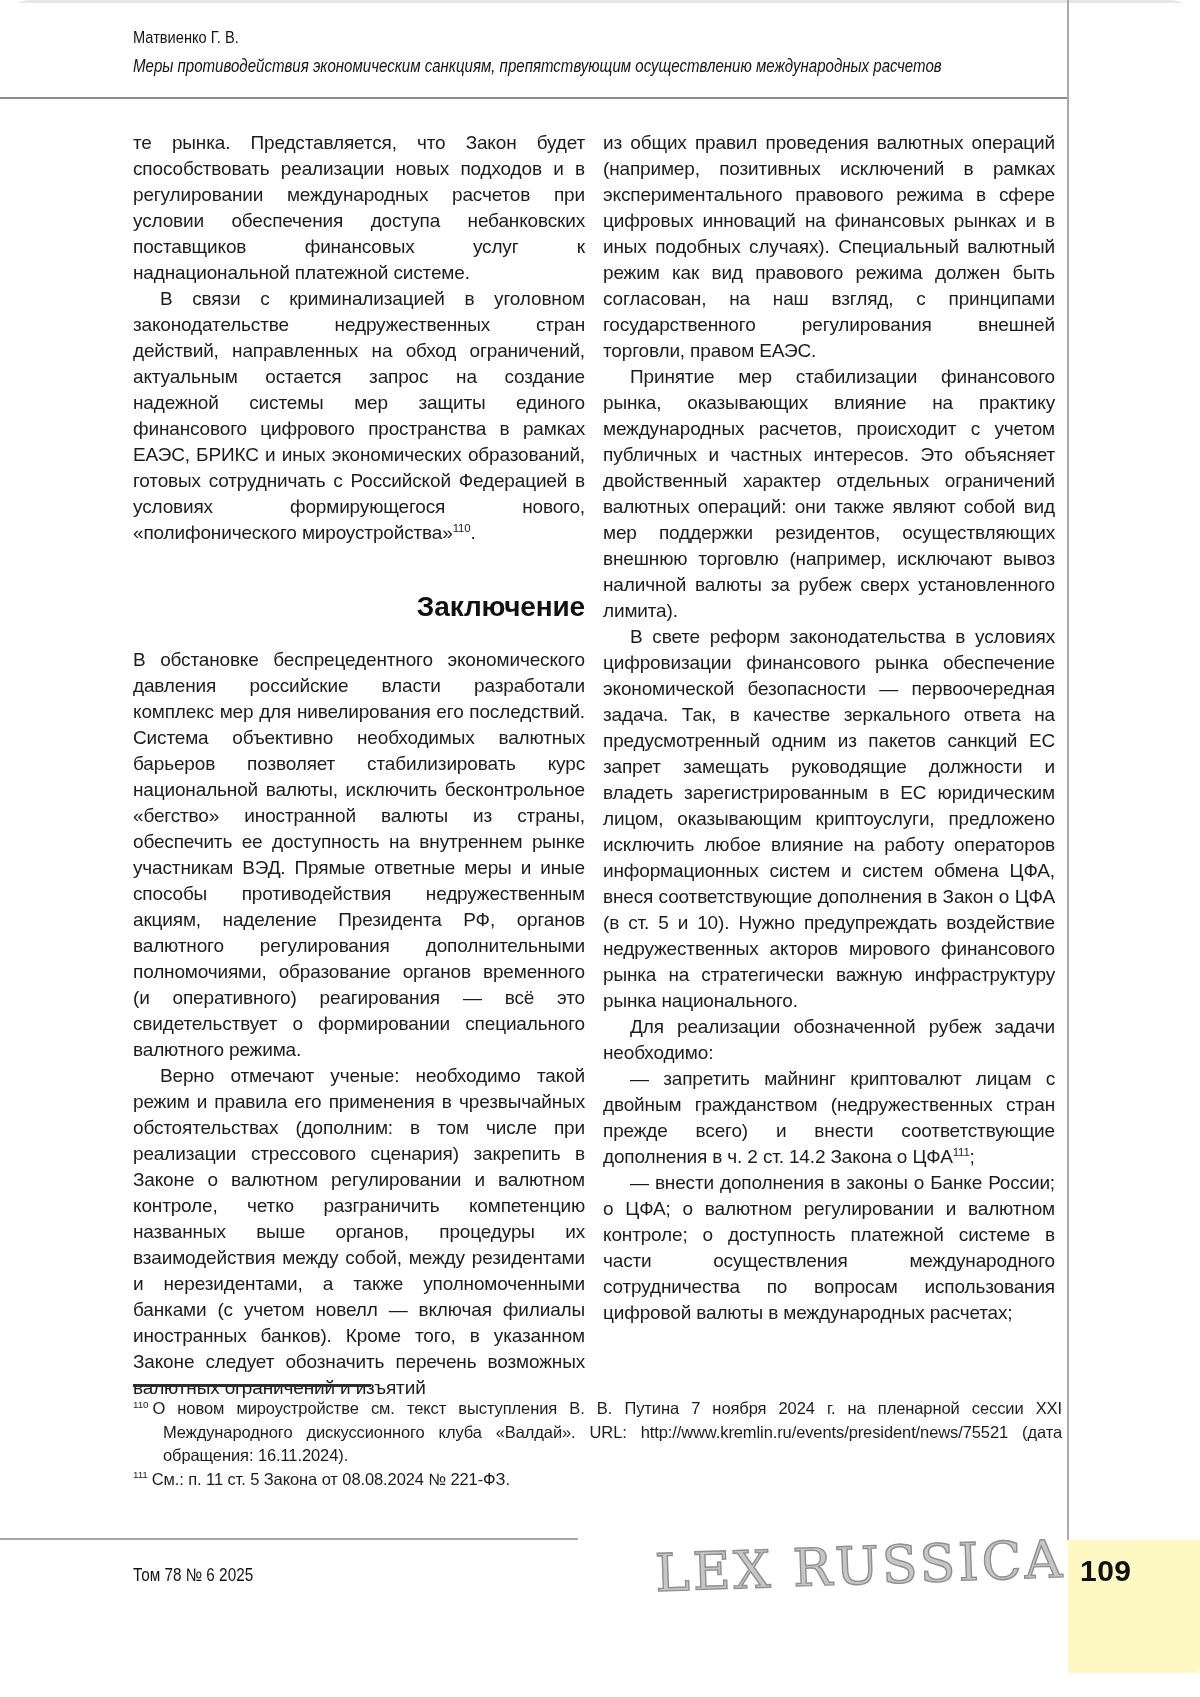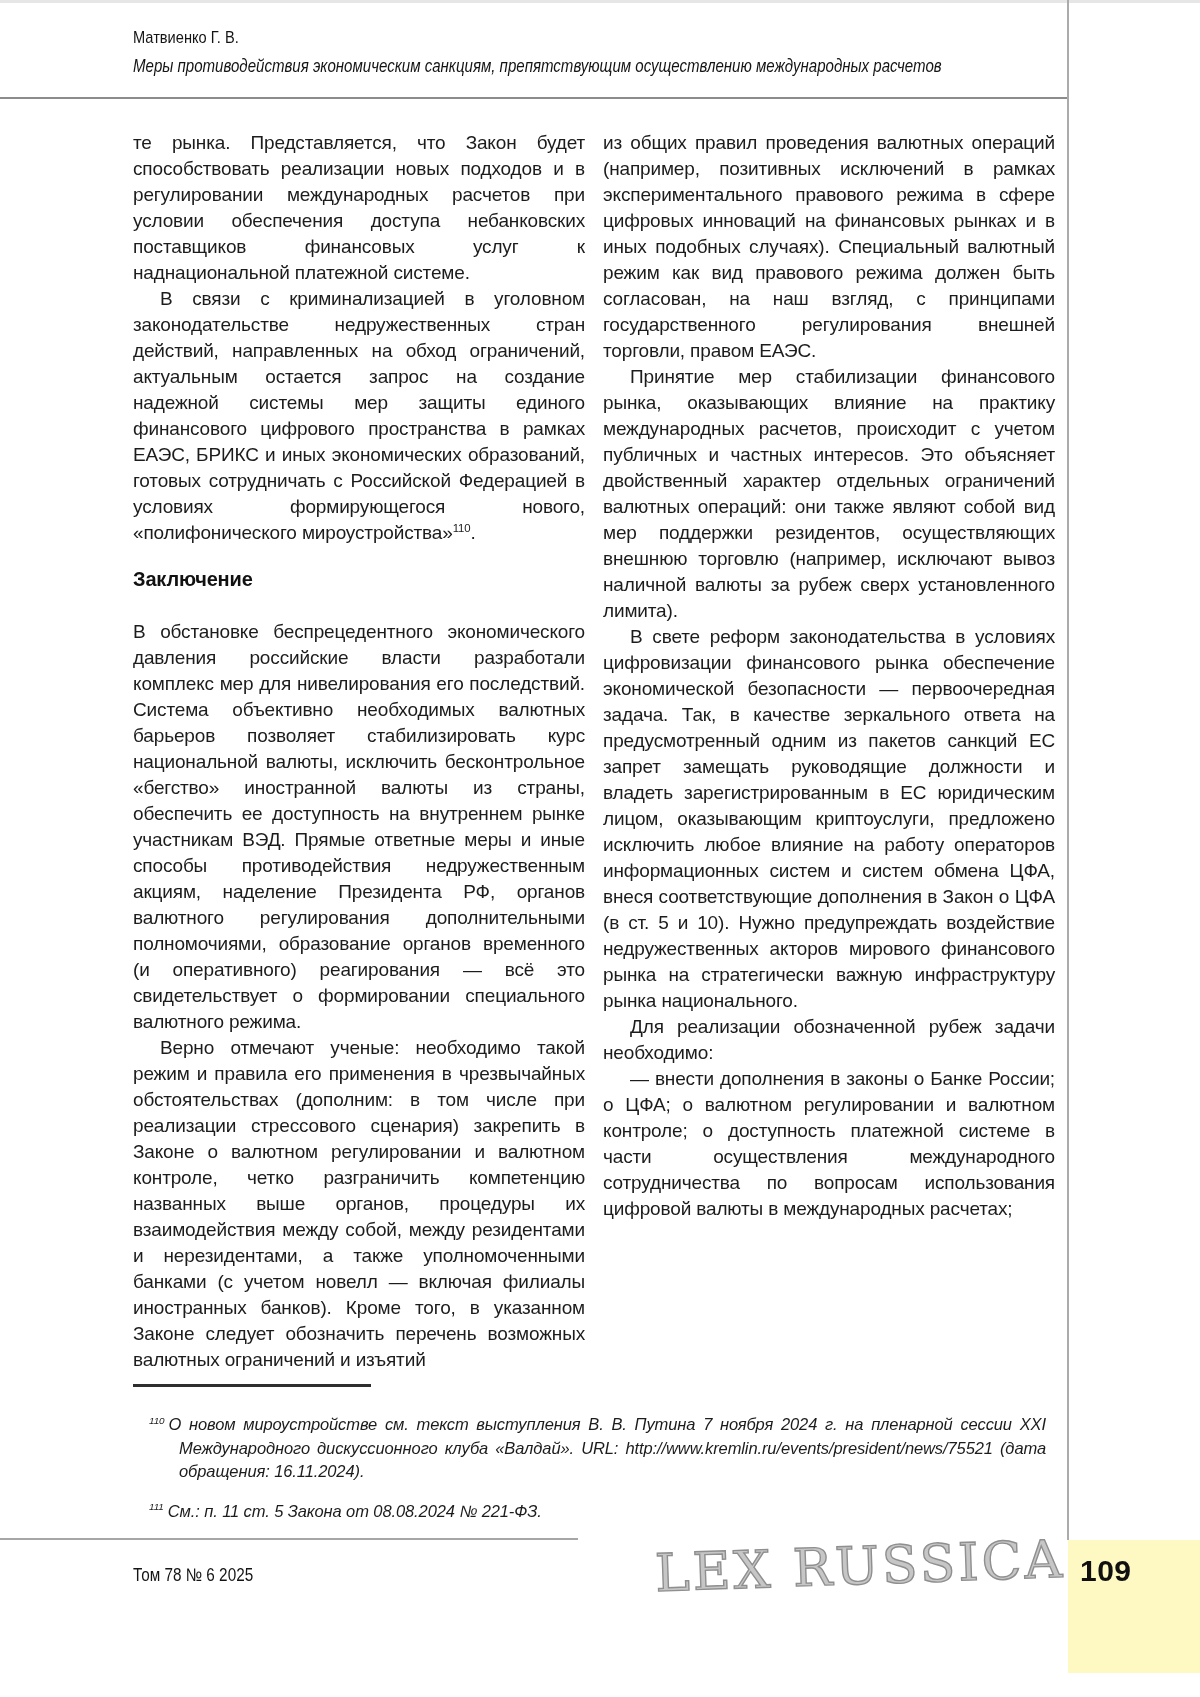--- a/index.html
+++ b/index.html
@@ -1,18 +1,18 @@
 <!DOCTYPE html>
 <html lang="ru"><head>
 <meta charset="utf-8">
 <style>
   html,body{margin:0;padding:0;background:#ffffff;}
   .page{
     position:relative;width:1200px;height:1697px;background:#ffffff;
-    font-family:"Liberation Sans",sans-serif;color:#1c1c1c;overflow:hidden;
+    font-family:"Liberation Sans",sans-serif;color:#1c1c1c;overflow:hidden;border-radius:31px;
   }
   .top-edge{position:absolute;left:0;top:0;width:1200px;height:3px;background:#e6e6e6;}
 
   
   .author{
     position:absolute;left:133px;top:28px;font-size:17px;white-space:nowrap;
     transform:scaleX(0.86);transform-origin:left top;color:#141414;
   }
   .subtitle{
     position:absolute;left:133px;top:56px;font-size:17.5px;font-style:italic;white-space:nowrap;
@@ -20,28 +20,28 @@
   }
   .header-rule{position:absolute;left:0;top:97px;width:1068px;height:2px;background:#8c8c8c;}
   .vrule{position:absolute;left:1067px;top:0;width:2px;height:1540px;background:#ababab;}
 
   
   .main{position:absolute;left:133px;top:130px;width:929px;display:flex;gap:18px;}
   .col{width:452px;text-align:justify;font-size:19px;line-height:26px;letter-spacing:-0.15px;
        hyphens:auto;-webkit-hyphens:auto;}
   .body-p{margin:0;}
   .body-p.ind{text-indent:27px;}
-  .section-heading{font-size:20px;font-weight:bold;margin:20px 0 27px 0;text-align:left;color:#111;}
+  .section-heading{font-size:28px;font-weight:bold;margin:48px 0 27px 0;text-align:right;color:#111;}
   sup{font-size:0.6em;line-height:0;}
 
   
   .fn-rule{position:absolute;left:133px;top:1384px;width:238px;height:3px;background:#2e2e2e;}
   .footnotes{position:absolute;left:133px;top:1397px;width:929px;font-size:16.5px;line-height:23.5px;
              text-align:justify;letter-spacing:-0.1px;}
-  .footnote{margin:16px;padding-left:30px;text-indent:-30px;font-style:italic;}
+  .footnote{margin:0;padding-left:30px;text-indent:-30px;}
   .footnote sup{margin-right:4px;}
 
   
   .footer-rule{position:absolute;left:0;top:1538px;width:578px;height:2px;background:#a6a6a6;}
   .volume{position:absolute;left:133px;top:1565px;font-size:18px;white-space:nowrap;
           transform:scaleX(0.85);transform-origin:left top;color:#141414;}
   .logo{
     position:absolute;left:655px;top:1522px;width:410px;height:88px;
     display:flex;align-items:center;justify-content:center;
     font-family:"DejaVu Serif",serif;font-size:52px;letter-spacing:3px;white-space:nowrap;
@@ -67,20 +67,21 @@
         <p class="body-p ind">В связи с криминализацией в уголовном законодательстве недружественных стран действий, направленных на обход ограничений, актуальным остается запрос на создание надежной системы мер защиты единого финансового цифрового пространства в рамках ЕАЭС, БРИКС и иных экономических образований, готовых сотрудничать с Российской Федерацией в условиях формирующегося нового, «полифонического мироустройства»<sup>110</sup>.</p>
         <h2 class="section-heading">Заключение</h2>
         <p class="body-p">В обстановке беспрецедентного экономического давления российские власти разработали комплекс мер для нивелирования его последствий. Система объективно необходимых валютных барьеров позволяет стабилизировать курс национальной валюты, исключить бесконтрольное «бегство» иностранной валюты из страны, обеспечить ее доступность на внутреннем рынке участникам ВЭД. Прямые ответные меры и иные способы противодействия недружественным акциям, наделение Президента РФ, органов валютного регулирования дополнительными полномочиями, образование органов временного (и оперативного) реагирования — всё это свидетельствует о формировании специального валютного режима.</p>
         <p class="body-p ind">Верно отмечают ученые: необходимо такой режим и правила его применения в чрезвычайных обстоятельствах (дополним: в том числе при реализации стрессового сценария) закрепить в Законе о валютном регулировании и валютном контроле, четко разграничить компетенцию названных выше органов, процедуры их взаимодействия между собой, между резидентами и нерезидентами, а также уполномоченными банками (с учетом новелл — включая филиалы иностранных банков). Кроме того, в указанном Законе следует обозначить перечень возможных валютных ограничений и изъятий</p>
       </div>
     <div class="col" id="col-right">
         <p class="body-p">из общих правил проведения валютных операций (например, позитивных исключений в рамках экспериментального правового режима в сфере цифровых инноваций на финансовых рынках и в иных подобных случаях). Специальный валютный режим как вид правового режима должен быть согласован, на наш взгляд, с принципами государственного регулирования внешней торговли, правом ЕАЭС.</p>
         <p class="body-p ind">Принятие мер стабилизации финансового рынка, оказывающих влияние на практику международных расчетов, происходит с учетом публичных и частных интересов. Это объясняет двойственный характер отдельных ограничений валютных операций: они также являют собой вид мер поддержки резидентов, осуществляющих внешнюю торговлю (например, исключают вывоз наличной валюты за рубеж сверх установленного лимита).</p>
         <p class="body-p ind">В свете реформ законодательства в условиях цифровизации финансового рынка обеспечение экономической безопасности — первоочередная задача. Так, в качестве зеркального ответа на предусмотренный одним из пакетов санкций ЕС запрет замещать руководящие должности и владеть зарегистрированным в ЕС юридическим лицом, оказывающим криптоуслуги, предложено исключить любое влияние на работу операторов информационных систем и систем обмена ЦФА, внеся соответствующие дополнения в Закон о ЦФА (в ст. 5 и 10). Нужно предупреждать воздействие недружественных акторов мирового финансового рынка на стратегически важную инфраструктуру рынка национального.</p>
         <p class="body-p ind">Для реализации обозначенной рубеж задачи необходимо:</p>
+        <p class="body-p ind">— запретить майнинг криптовалют лицам с двойным гражданством (недружественных стран прежде всего) и внести соответствующие дополнения в ч. 2 ст. 14.2 Закона о ЦФА<sup>111</sup>;</p>
         <p class="body-p ind">— внести дополнения в законы о Банке России; о ЦФА; о валютном регулировании и валютном контроле; о доступность платежной системе в части осуществления международного сотрудничества по вопросам использования цифровой валюты в международных расчетах;</p>
       </div>
   </div>
 
   <div class="fn-rule"></div>
   <div class="footnotes" id="footnotes">
       <p class="footnote"><sup>110</sup>О новом мироустройстве см. текст выступления В. В. Путина 7 ноября 2024 г. на пленарной сессии XXI Международного дискуссионного клуба «Валдай». URL: http://www.kremlin.ru/events/president/news/75521 (дата обращения: 16.11.2024).</p>
       <p class="footnote"><sup>111</sup>См.: п. 11 ст. 5 Закона от 08.08.2024 № 221-ФЗ.</p>
     </div>
 

